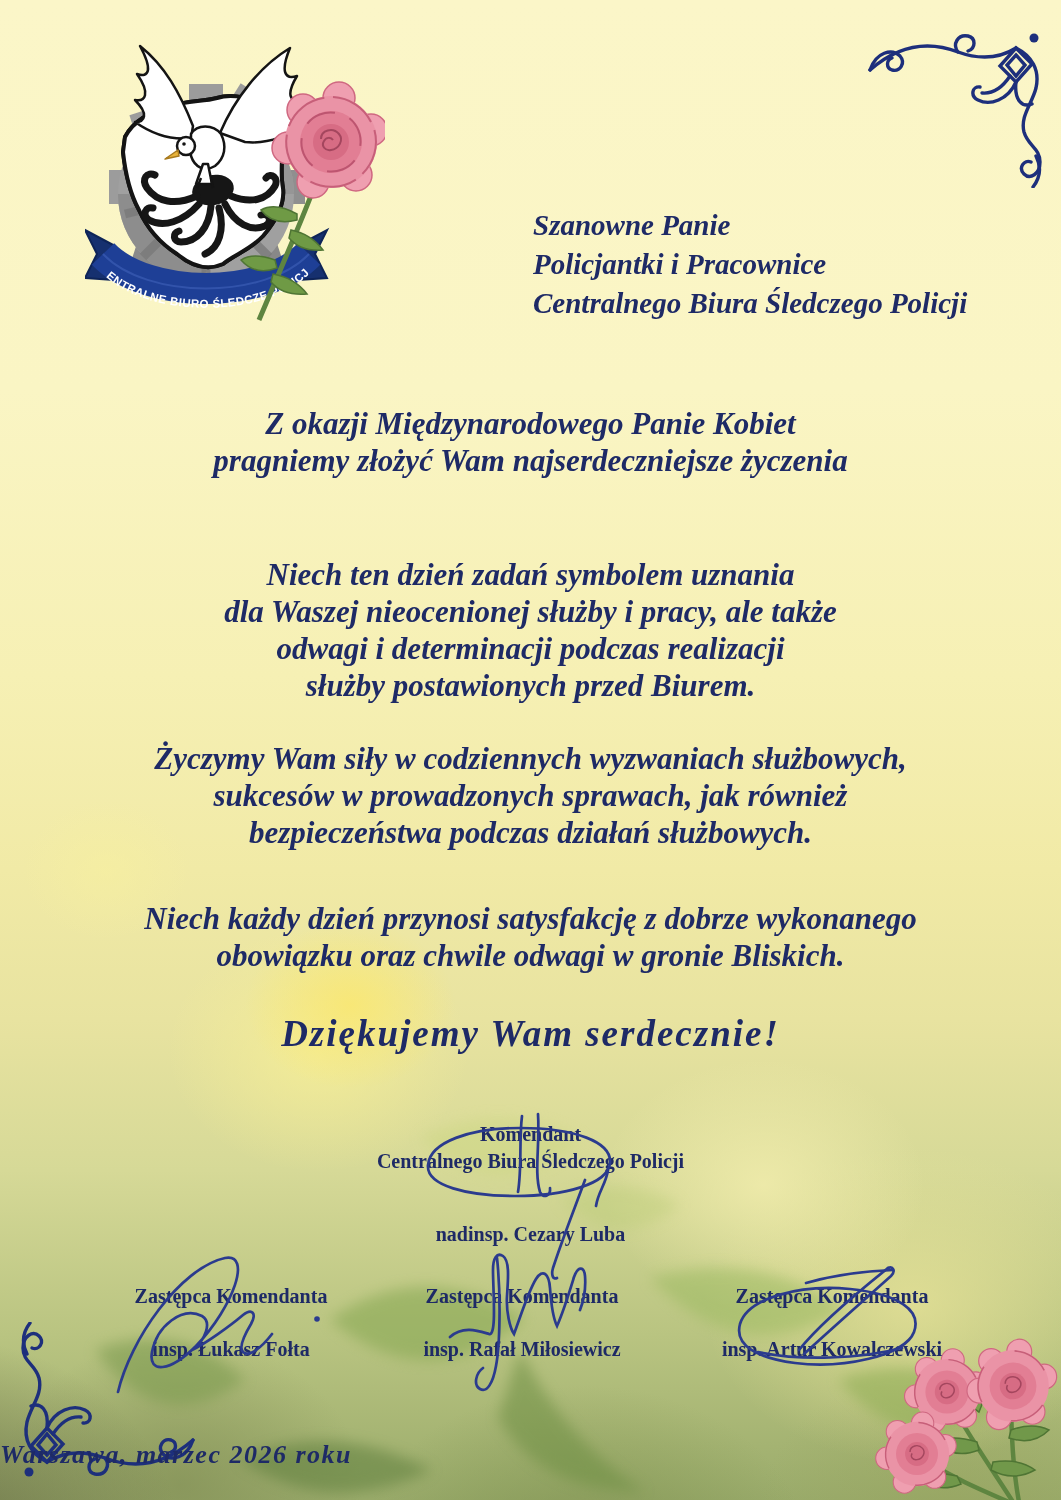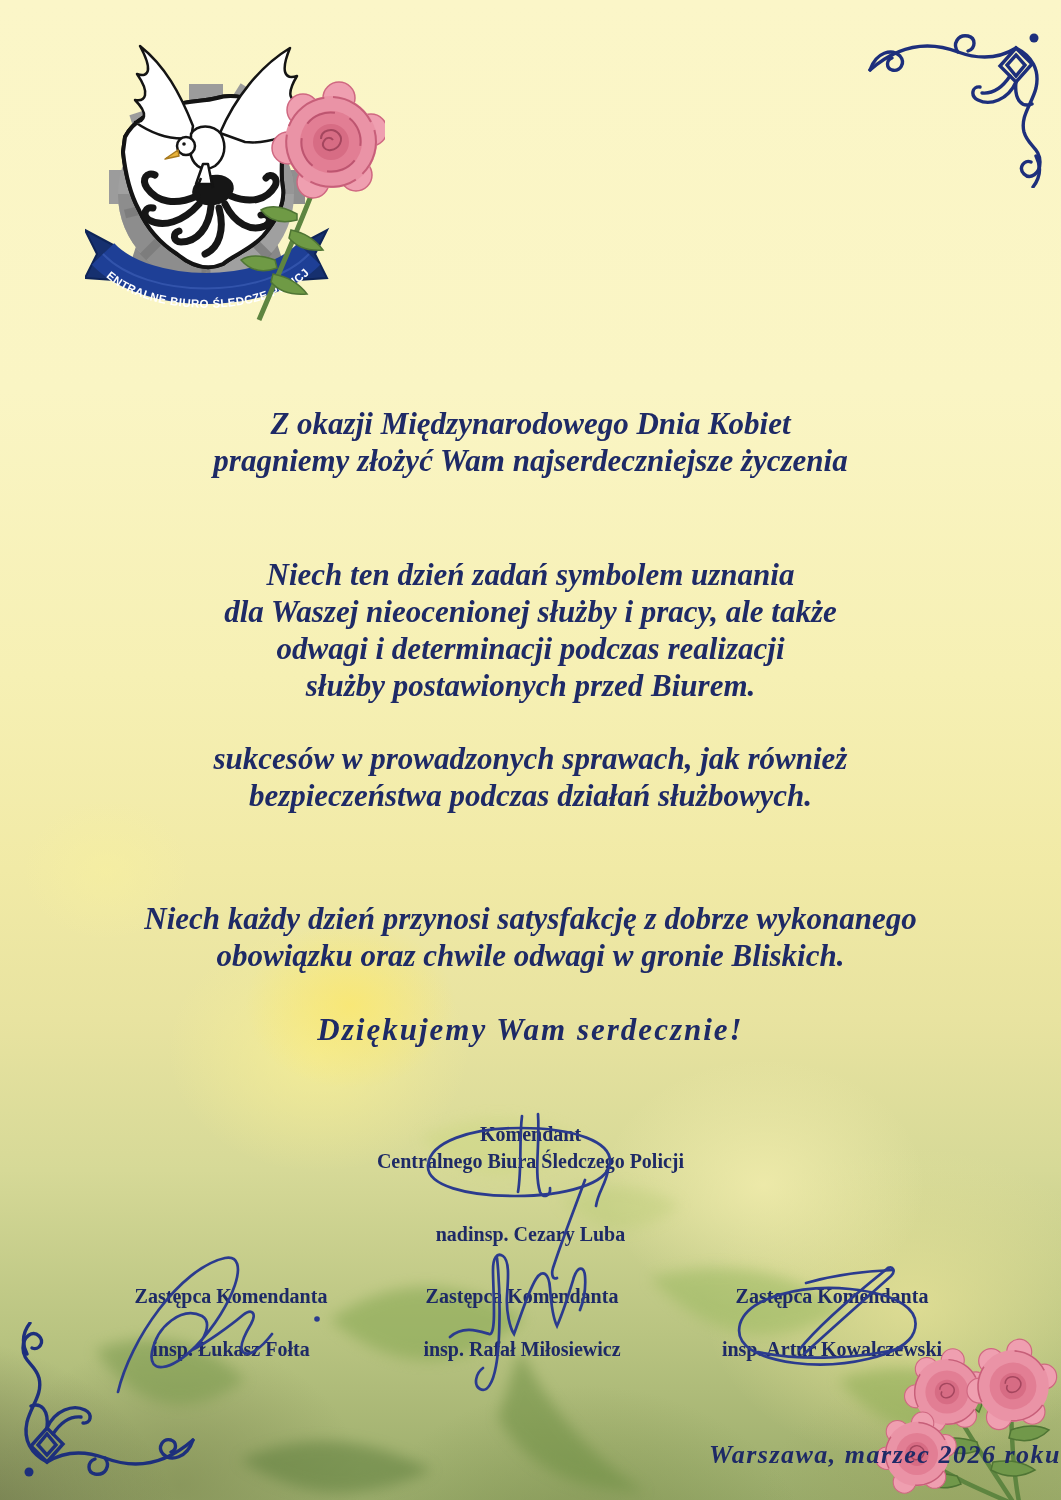--- a/index.html
+++ b/index.html
@@ -35,32 +35,32 @@
   }
   .para{
     position:absolute;left:0;width:1061px;text-align:center;
     font-style:italic;font-weight:bold;
     font-size:31px;line-height:37px;
   }
   .para span{display:block;}
   .p1{top:405px}.p2{top:556px}.p3{top:740px}.p4{top:900px}
   .closing{
     position:absolute;left:0;width:1061px;top:1012px;text-align:center;
-    font-style:italic;font-weight:bold;font-size:31px;letter-spacing:2px;
+    font-style:italic;font-weight:bold;font-size:37px;letter-spacing:2px;
   }
   .sig-block{position:absolute;text-align:center;font-weight:600;font-size:20px;white-space:nowrap;}
   .sig-block .line{display:block;line-height:27px;}
   .sig-block .name{display:block;margin-top:26px;line-height:27px;}
   .commander{left:0;width:1061px;top:1121px;}
   .commander .name{margin-top:46px;}
   .dep1{left:81px;width:300px;top:1283px;}
   .dep2{left:372px;width:300px;top:1283px;}
   .dep3{left:682px;width:300px;top:1283px;}
   .footer{
-    position:absolute;left:0;width:1061px;top:1440px;text-align:right;
+    position:absolute;left:0;width:1061px;top:1440px;text-align:left;
     font-style:italic;font-weight:bold;font-size:26px;letter-spacing:1.5px;
   }
   
   .emblem{position:absolute;left:85px;top:38px;}
   .flourish-tr{position:absolute;left:862px;top:8px;}
   .flourish-bl{position:absolute;left:6px;top:1322px;transform:rotate(180deg);}
   .roses-br{position:absolute;right:0;bottom:0;}
   .sig-ink{position:absolute;left:0;top:0;pointer-events:none;}
 </style>
 </head>
@@ -282,32 +282,38 @@
         <path d="M2,-45 A45,45 0 0 1 40,-20"></path>
           <path d="M2,-45 A45,45 0 0 1 40,-20" transform="rotate(120)"></path>
         <path d="M2,-45 A45,45 0 0 1 40,-20" transform="rotate(240)"></path>
       </g>
       <circle r="30" fill="#e27e94"></circle>
       <circle r="17" fill="#d76c84"></circle>
       <path d="M-10,-3 C-10,-12 2,-15 8,-8 C13,-2 8,7 0,8 C-6,9 -10,4 -7,-1" stroke="#a4465e" stroke-width="2" fill="none"></path>
     </g>
   </svg>
 
+  <div class="salutation">
+    <span style="display:block">Szanowne Panie</span>
+    <span style="display:block">Policjantki i Pracownice</span>
+    <span style="display:block">Centralnego Biura Śledczego Policji</span>
+  </div>
 
   <div class="para p1">
-    <span>Z okazji Międzynarodowego Dnia Kobiet</span>
+    <span>Z okazji Międzynarodowego Panie Kobiet</span>
     <span>pragniemy złożyć Wam najserdeczniejsze życzenia</span>
   </div>
   <div class="para p2">
     <span>Niech ten dzień zadań symbolem uznania</span>
     <span>dla Waszej nieocenionej służby i pracy, ale także</span>
     <span>odwagi i determinacji podczas realizacji</span>
     <span>służby postawionych przed Biurem.</span>
   </div>
   <div class="para p3">
+    <span>Życzymy Wam siły w codziennych wyzwaniach służbowych,</span>
     <span>sukcesów w prowadzonych sprawach, jak również</span>
     <span>bezpieczeństwa podczas działań służbowych.</span>
   </div>
   <div class="para p4">
     <span>Niech każdy dzień przynosi satysfakcję z dobrze wykonanego</span>
     <span>obowiązku oraz chwile odwagi w gronie Bliskich.</span>
   </div>
   <div class="closing">Dziękujemy Wam serdecznie!</div>
 
   <div class="sig-block commander">

